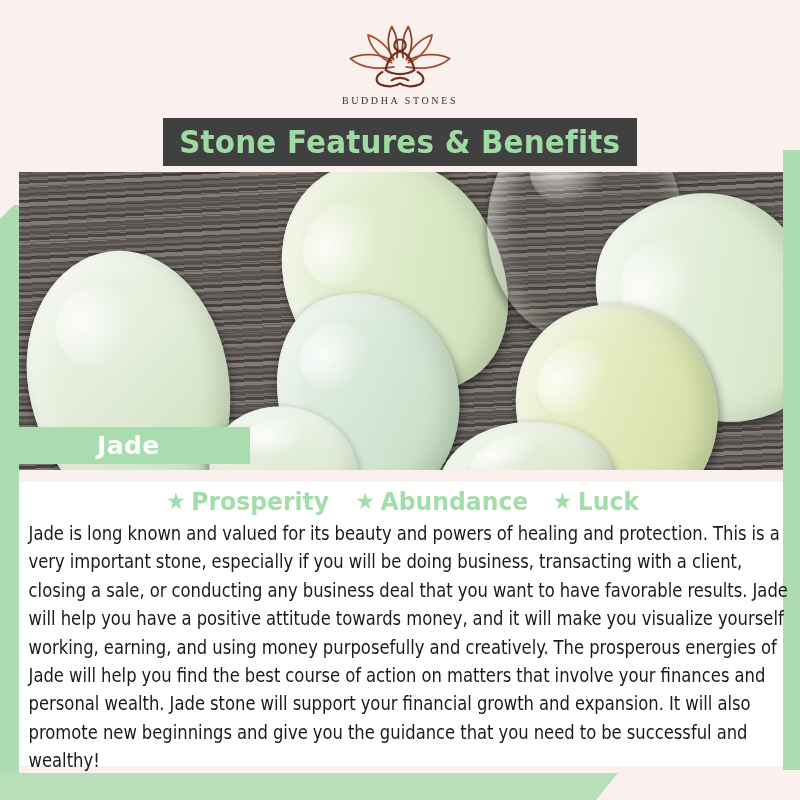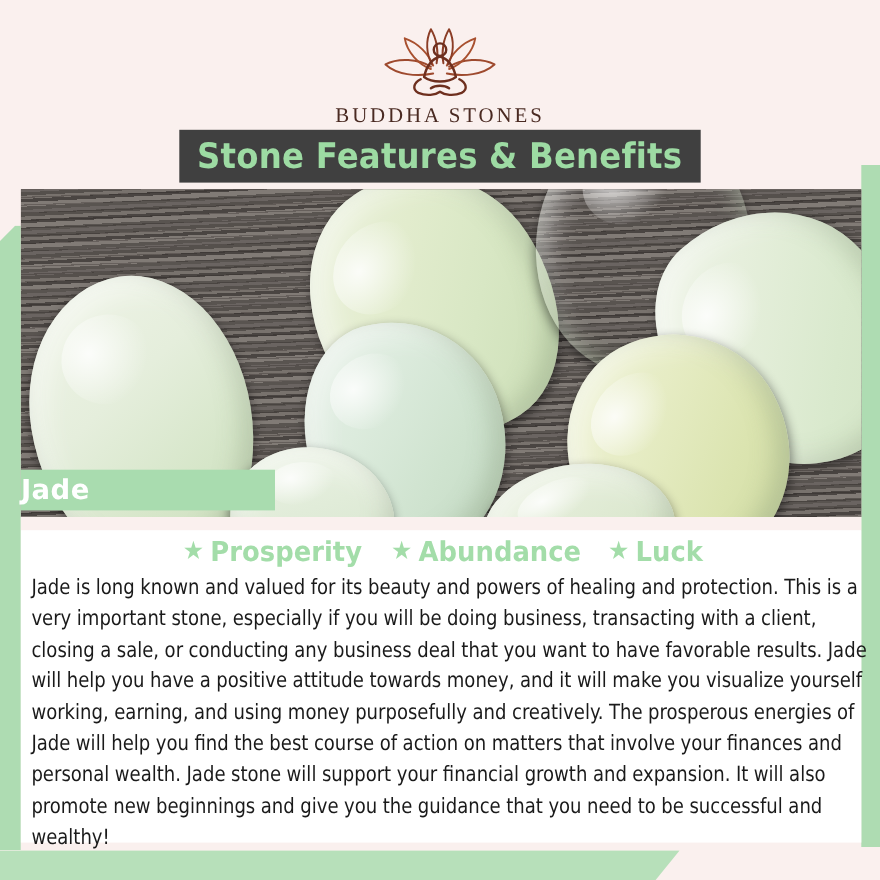--- a/index.html
+++ b/index.html
@@ -33,21 +33,21 @@
   .brand-mark {
     display: block;
     margin: 0 auto;
     width: 124px;
     height: 68px;
   }
   .brand-name {
     display: block;
     margin-top: 5px;
     font-family: "Liberation Serif", serif;
-    font-size: 19px;
+    font-size: 10px;
     letter-spacing: 2.6px;
     color: #4a2a22;
     font-weight: 400;
   }
 
   
   .title-band {
     position: absolute;
     left: 163px;
     top: 118px;
@@ -198,20 +198,21 @@
     position: absolute;
     left: 19px;
     top: 427px;
     width: 231px;
     height: 37px;
     background: #a9dcaf;
     display: flex;
     align-items: center;
   }
   .jade-label-text {
+    margin-left: 78px;
     font-family: "DejaVu Sans", sans-serif;
     font-weight: bold;
     font-size: 25px;
     color: #ffffff;
     letter-spacing: 0.4px;
   }
 
   
   .gap-strip {
     position: absolute;

